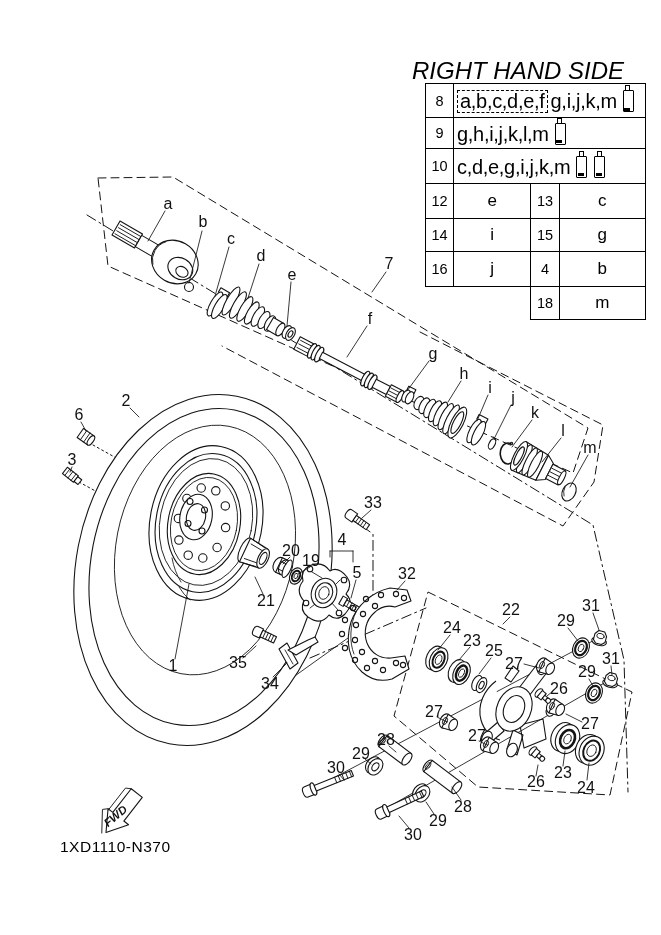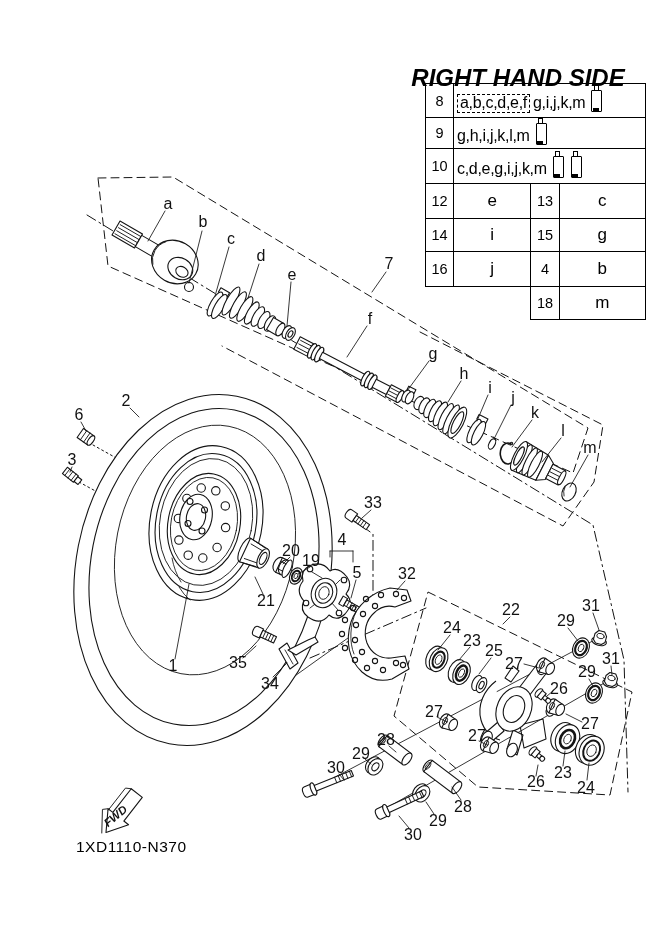--- a/index.html
+++ b/index.html
@@ -1,33 +1,33 @@
 <!DOCTYPE html>
 <html><head>
 <meta charset="utf-8">
 <style>
   html,body{margin:0;padding:0;background:#fff;}
   .page{position:relative;width:661px;height:935px;background:#fff;
         font-family:"Liberation Sans",sans-serif;color:#000;overflow:hidden;}
   .title{position:absolute;left:410px;top:57px;width:216px;text-align:center;
-         font-size:24px;font-weight:bold;font-style:italic;letter-spacing:0px;white-space:nowrap;margin-top:7px;}
+         font-size:24px;font-weight:normal;font-style:italic;letter-spacing:0px;white-space:nowrap;}
   
   .reftable{position:absolute;left:425px;top:83px;border-collapse:collapse;table-layout:fixed;}
   .reftable td{border:1.5px solid #000;padding:0;vertical-align:middle;}
   .reftable td.num{width:27px;text-align:center;font-size:14.5px;}
-  .reftable td.cont{width:188px;font-size:16px;padding-left:3px;letter-spacing:-0.3px;white-space:nowrap;}
+  .reftable td.cont{width:188px;font-size:20px;padding-left:3px;letter-spacing:-0.3px;white-space:nowrap;}
   .reftable td.v1{width:76px;text-align:center;font-size:17px;}
   .reftable td.v2{width:85px;text-align:center;font-size:17px;}
   .reftable td.nb{border:0;}
   .dashedbox{display:inline-block;border:1.5px dashed #000;padding:0 2px;margin-right:3px;line-height:1.05;}
   .tube{display:inline-block;position:relative;width:9px;height:20px;border:1.5px solid #000;
         border-radius:1px;margin:2px 1px 0 6px;vertical-align:-4px;}
   .tube::before{content:"";position:absolute;top:-6px;left:1.5px;width:3px;height:4px;border:1.3px solid #000;}
   .tube::after{content:"";position:absolute;bottom:0.5px;left:0.5px;width:6px;height:3px;background:#000;}
-  .code{position:absolute;left:76px;top:838px;font-size:15.5px;letter-spacing:0.5px;}
+  .code{position:absolute;left:60px;top:838px;font-size:15.5px;letter-spacing:0.5px;}
   
   .ln{stroke:#141414;fill:none;stroke-width:1.1;stroke-linecap:round;stroke-linejoin:round;}
   .wt{stroke:#141414;fill:#fff;stroke-width:1.1;stroke-linejoin:round;}
   .thin{stroke-width:0.85;}
   .dash{stroke-dasharray:8,5;stroke-width:1;}
   .dd{stroke-dasharray:10,4,2,4;stroke-width:1;}
   .dot{stroke-dasharray:2,3;stroke-width:1;}
   .callout{font-family:"Liberation Sans",sans-serif;font-size:16px;fill:#111;text-anchor:middle;}
   .fwdtext{font-family:"Liberation Sans",sans-serif;font-size:11.5px;font-weight:bold;font-style:italic;
            fill:#111;text-anchor:middle;}

